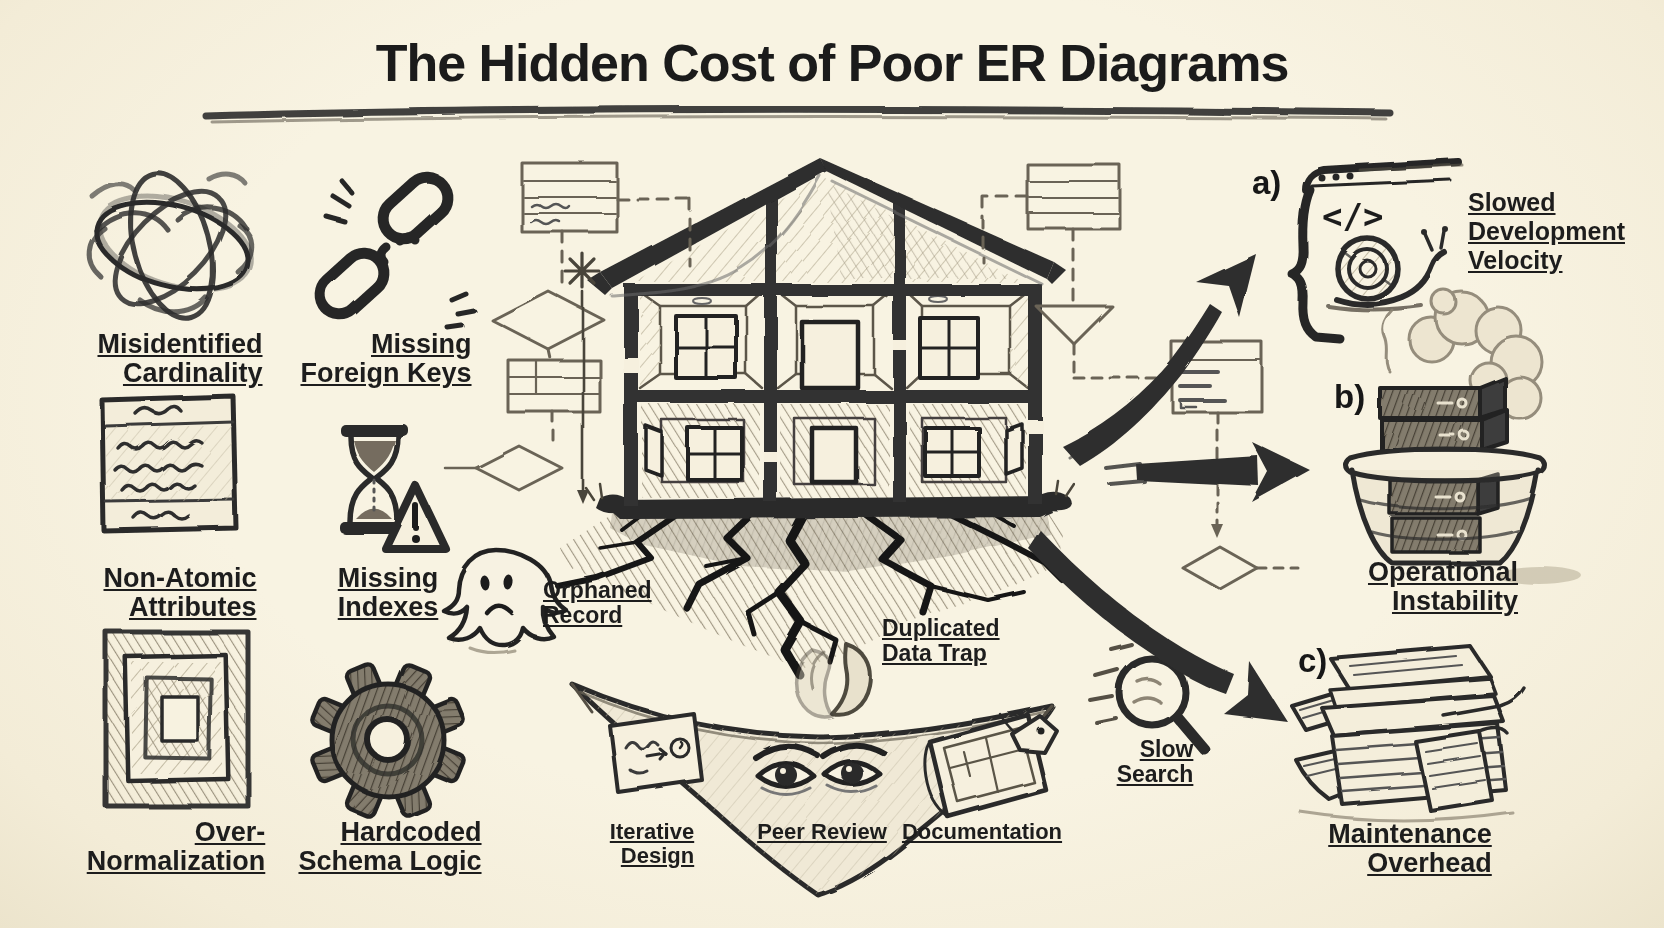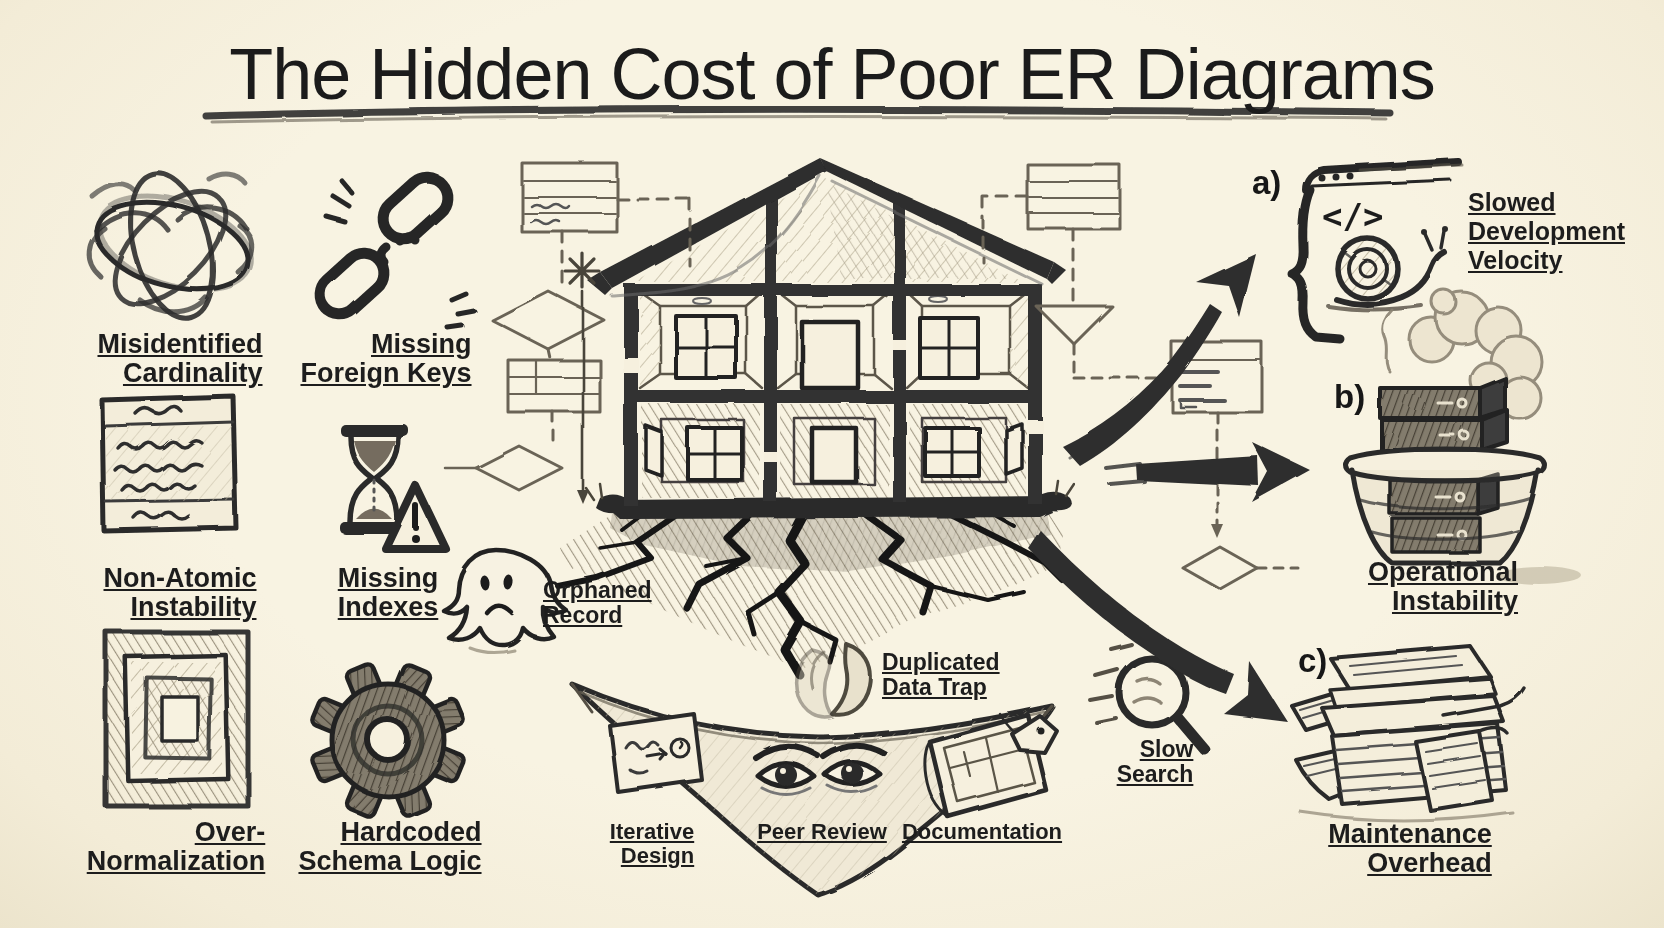--- a/index.html
+++ b/index.html
@@ -4,21 +4,21 @@
 <style>
   html,body{margin:0;padding:0;background:#d8d2c0;}
   .stage{
     position:relative;width:1664px;height:928px;overflow:hidden;
     background:radial-gradient(ellipse at 50% 42%, #f8f3e2 55%, #f3ecd7 85%, #ece4cc 100%);
     font-family:"Liberation Sans", sans-serif;
   }
   svg{position:absolute;left:0;top:0;}
   .title{
     position:absolute;left:50%;top:33px;transform:translateX(-50%);
-    font-size:72px;font-weight:400;letter-spacing:-1px;color:#1b1b1b;white-space:nowrap;text-align:center;
+    font-size:52px;font-weight:700;letter-spacing:-1px;color:#1b1b1b;white-space:nowrap;text-align:center;
   }
   .lbl{
     position:absolute;font-weight:700;color:#1d1d1d;
     white-space:pre-line;line-height:1.09;text-decoration:underline;
   }
   .ctr{transform:translateX(-50%);text-align:right;}
   .sm{font-size:23px}
   .md{font-size:22px}
   .lg{font-size:27px}
   .letter{position:absolute;font-size:33px;font-weight:700;color:#171717;}
@@ -446,31 +446,31 @@
   </g>
 </svg>
 
 <div class="title">The Hidden Cost of Poor ER Diagrams</div>
 
 <div class="lbl ctr lg" style="left:180px;top:330px">Misidentified
 Cardinality</div>
 <div class="lbl ctr lg" style="left:386px;top:330px">Missing
 Foreign Keys</div>
 <div class="lbl ctr lg" style="left:180px;top:564px">Non-Atomic
-Instability</div>
+Attributes</div>
 <div class="lbl ctr lg" style="left:388px;top:564px">Missing
 Indexes</div>
 <div class="lbl ctr lg" style="left:176px;top:818px">Over-
 Normalization</div>
 <div class="lbl ctr lg" style="left:390px;top:818px">Hardcoded
 Schema Logic</div>
 
 <div class="lbl sm" style="left:543px;top:578px">Orphaned
 Record</div>
-<div class="lbl sm" style="left:882px;top:650px">Duplicated
+<div class="lbl sm" style="left:882px;top:616px">Duplicated
 Data Trap</div>
 <div class="lbl ctr sm" style="left:1155px;top:737px">Slow
 Search</div>
 
 <div class="lbl ctr md" style="left:652px;top:820px">Iterative
 Design</div>
 <div class="lbl ctr md" style="left:822px;top:820px">Peer Review</div>
 <div class="lbl ctr md" style="left:982px;top:820px">Documentation</div>
 
 <div class="letter" style="left:1252px;top:164px">a)</div>

